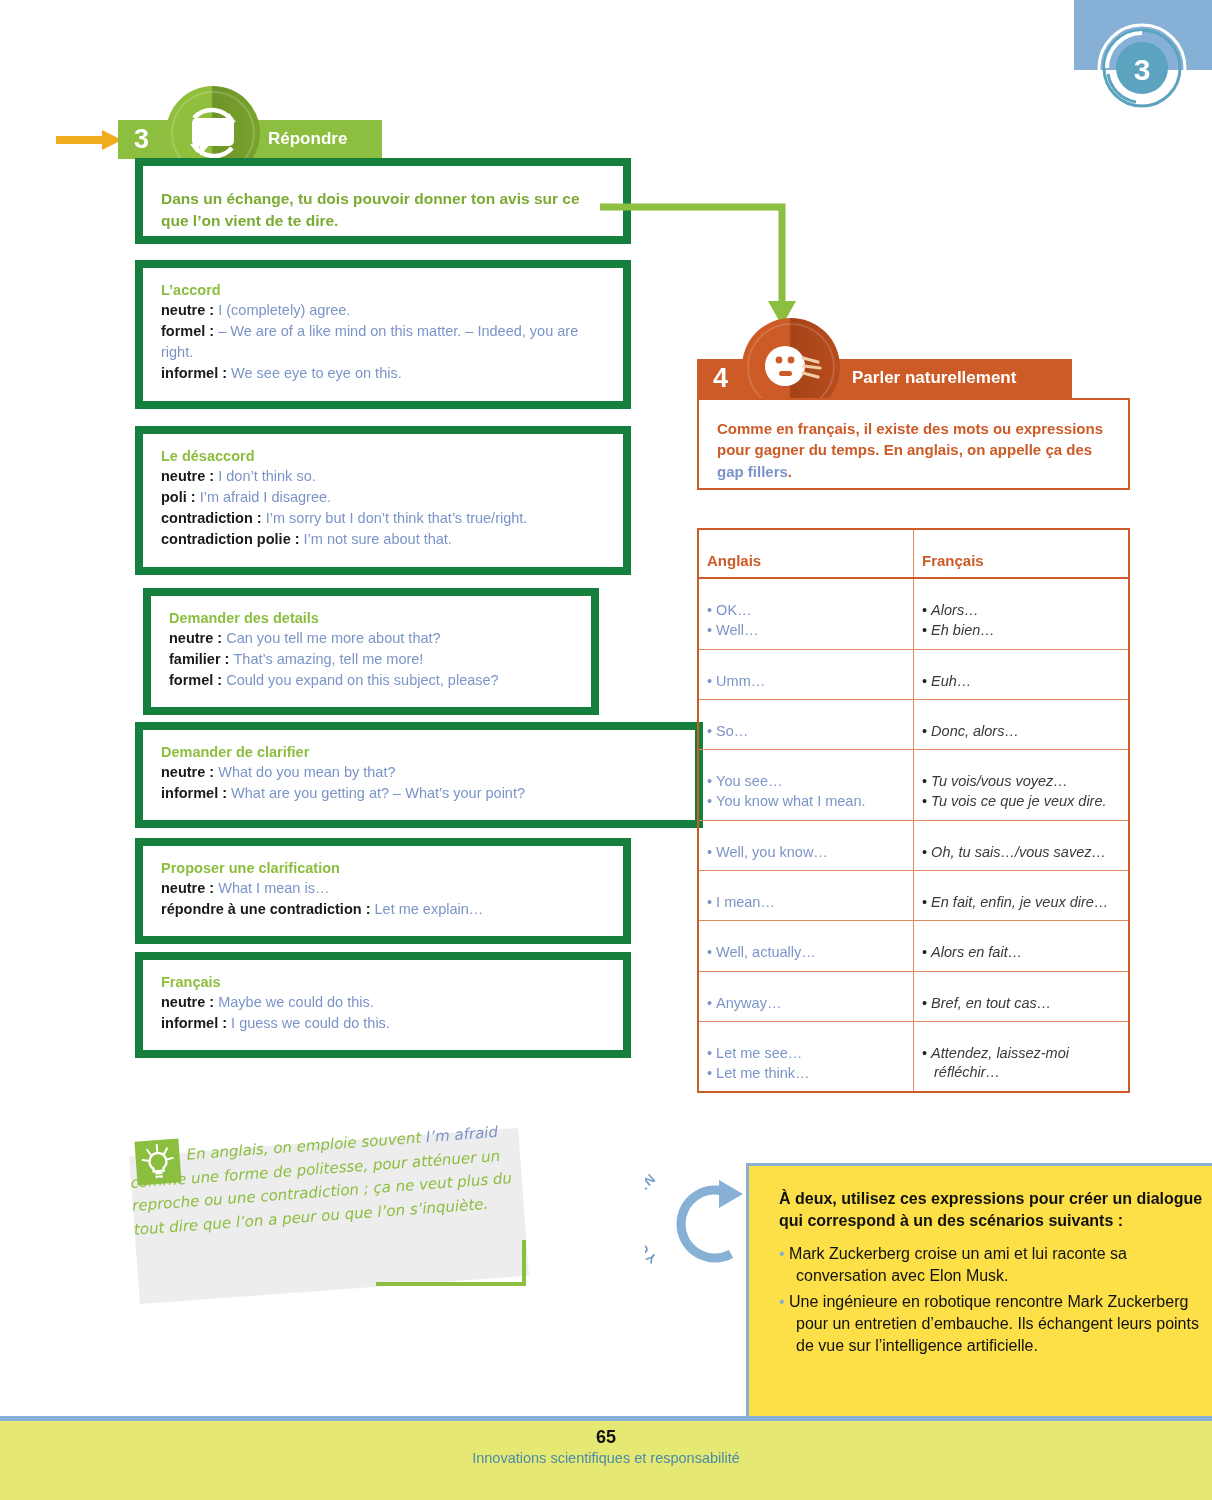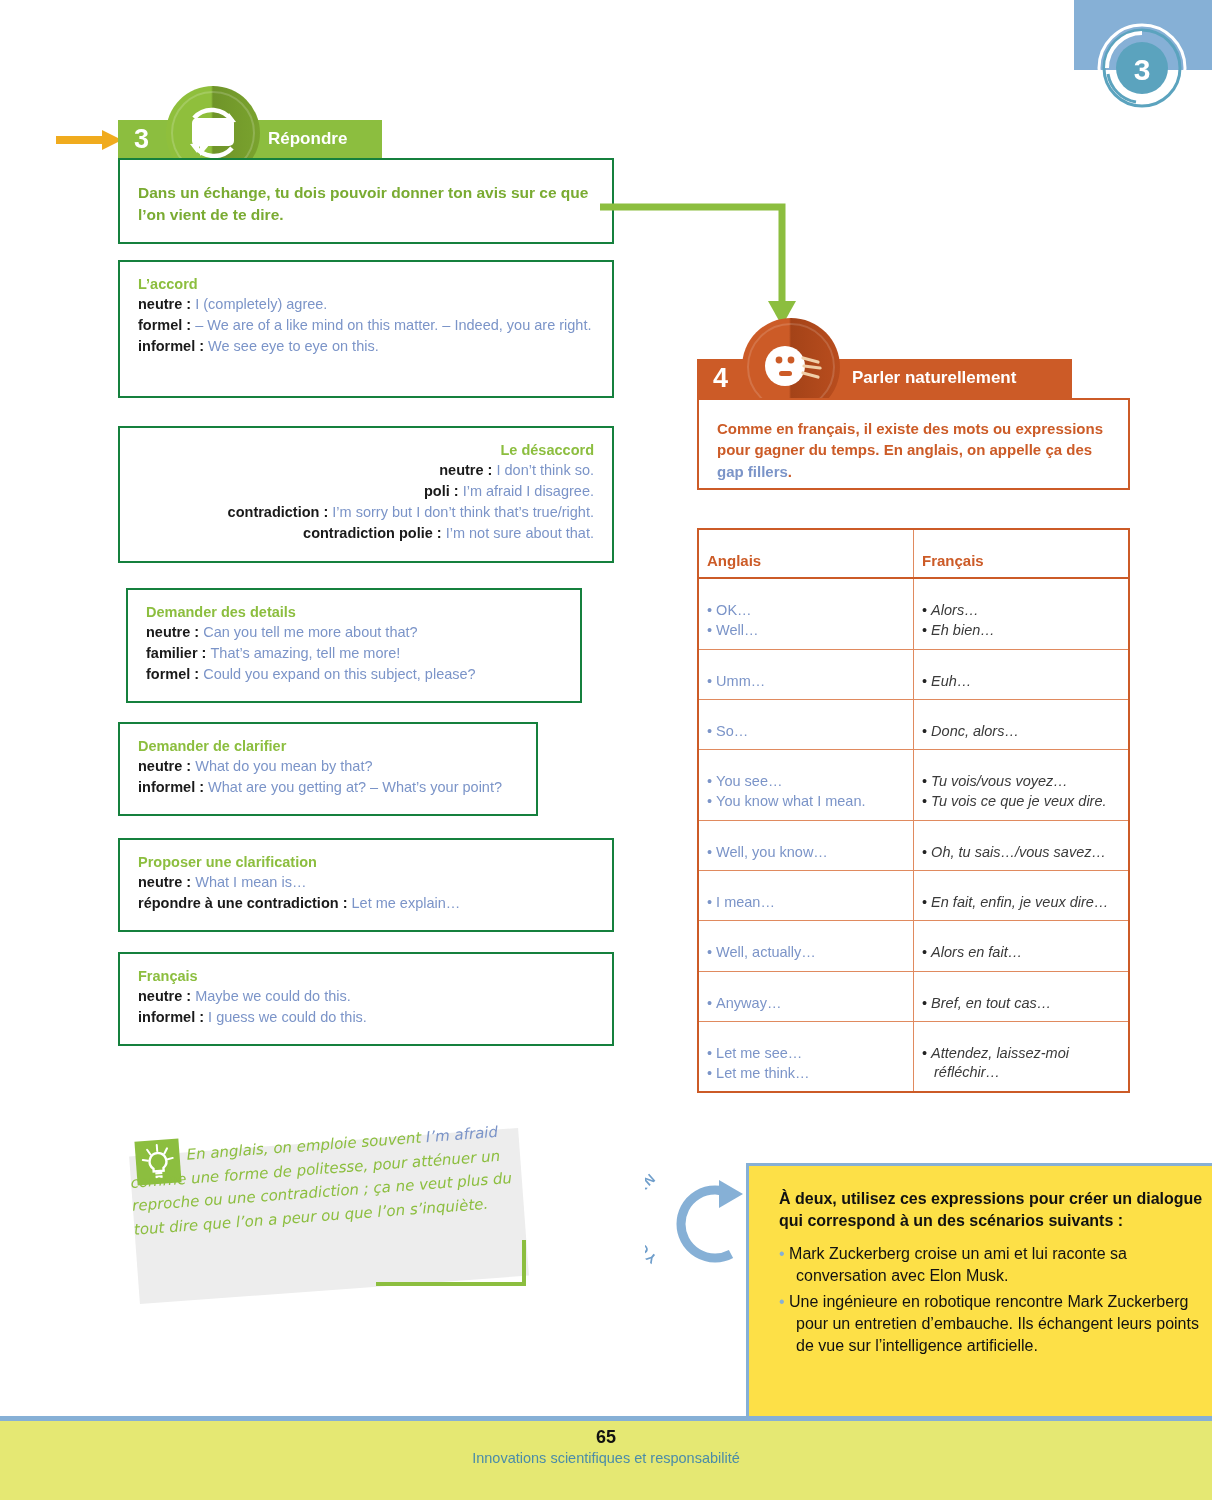--- a/index.html
+++ b/index.html
@@ -57,23 +57,24 @@
   }
   .sec3-icon {
     position: absolute;
     left: 166px; top: 86px;
     width: 94px; height: 94px;
   }
 
   
   .gbox {
     position: absolute;
-    border: 2px solid #15803d;
+    border: 8px solid #15803d;
     background: #ffffff;
     box-sizing: border-box;
+    margin-left: 17px;
   }
   .gbox-intro {
     left: 118px; top: 158px;
     width: 496px; height: 86px;
     padding: 22px 18px 0 18px;
   }
   .gbox-intro .txt {
     color: #7aab32;
     font-size: 15.5px;
     font-weight: bold;
@@ -347,34 +348,34 @@
   </svg>
 </div>
 
 <div id="gitems-host">
     <div class="gbox gitem" style="left: 118px; top: 260px; width: 496px; min-height: 138px;">
       <h4>L’accord</h4>
       <div class="gline"><span class="lbl">neutre : </span><span class="en">I (completely) agree.</span></div>
       <div class="gline"><span class="lbl">formel : </span><span class="en">– We are of a like mind on this matter. – Indeed, you are right.</span></div>
       <div class="gline"><span class="lbl">informel : </span><span class="en">We see eye to eye on this.</span></div>
     </div>
-    <div class="gbox gitem" style="left: 118px; top: 426px; width: 496px; min-height: 134px; text-align: right;">
+    <div class="gbox gitem" style="left: 118px; top: 426px; width: 496px; min-height: 134px;">
       <h4>Le désaccord</h4>
       <div class="gline"><span class="lbl">neutre : </span><span class="en">I don’t think so.</span></div>
       <div class="gline"><span class="lbl">poli : </span><span class="en">I’m afraid I disagree.</span></div>
       <div class="gline"><span class="lbl">contradiction : </span><span class="en">I’m sorry but I don’t think that’s true/right.</span></div>
       <div class="gline"><span class="lbl">contradiction polie : </span><span class="en">I’m not sure about that.</span></div>
     </div>
     <div class="gbox gitem" style="left: 126px; top: 588px; width: 456px; min-height: 106px;">
       <h4>Demander des details</h4>
       <div class="gline"><span class="lbl">neutre : </span><span class="en">Can you tell me more about that?</span></div>
       <div class="gline"><span class="lbl">familier : </span><span class="en">That’s amazing, tell me more!</span></div>
       <div class="gline"><span class="lbl">formel : </span><span class="en">Could you expand on this subject, please?</span></div>
     </div>
-    <div class="gbox gitem" style="left: 118px; top: 722px; width: 420px; min-height: 88px;">
+    <div class="gbox gitem" style="left: 118px; top: 722px; width: 568px; min-height: 88px;">
       <h4>Demander de clarifier</h4>
       <div class="gline"><span class="lbl">neutre : </span><span class="en">What do you mean by that?</span></div>
       <div class="gline"><span class="lbl">informel : </span><span class="en">What are you getting at? – What’s your point?</span></div>
     </div>
     <div class="gbox gitem" style="left: 118px; top: 838px; width: 496px; min-height: 88px;">
       <h4>Proposer une clarification</h4>
       <div class="gline"><span class="lbl">neutre : </span><span class="en">What I mean is…</span></div>
       <div class="gline"><span class="lbl">répondre à une contradiction : </span><span class="en">Let me explain…</span></div>
     </div>
     <div class="gbox gitem" style="left: 118px; top: 952px; width: 496px; min-height: 88px;">

